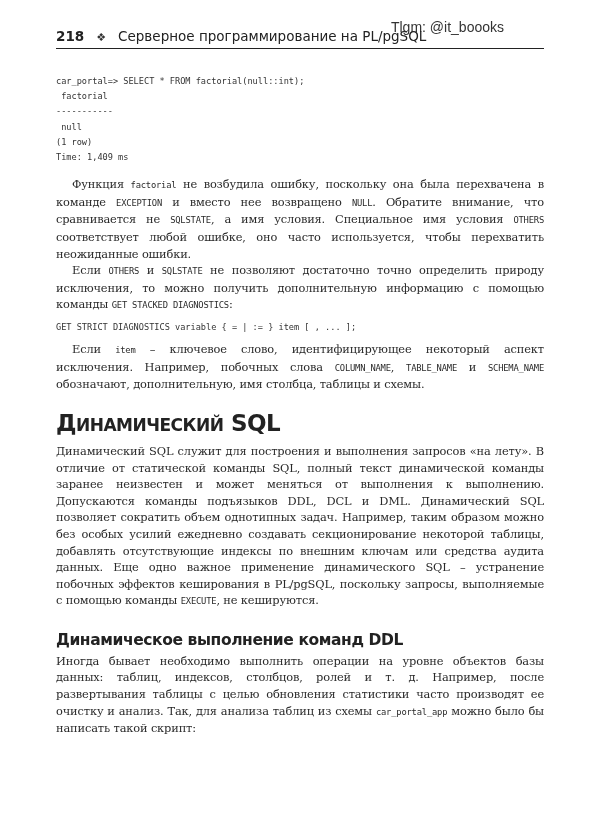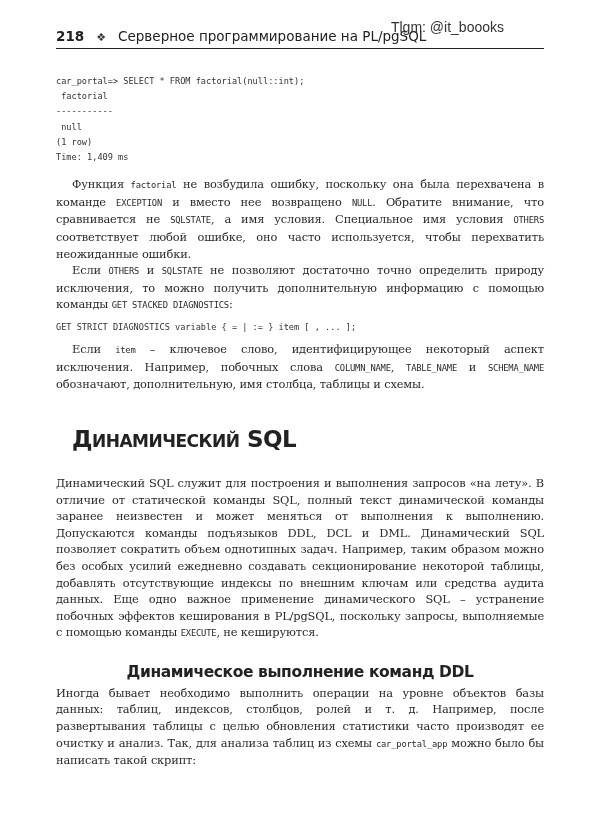--- a/index.html
+++ b/index.html
@@ -7,23 +7,23 @@
   .watermark { position: absolute; top: 19px; right: 96px; font-family: "Liberation Sans", sans-serif; font-size: 14px; color: #333; }
   .running-head { position: absolute; left: 56px; top: 28px; width: 488px; height: 20px; border-bottom: 1.3px solid #222; font-family: "DejaVu Sans", sans-serif; font-size: 13.5px; color: #222; white-space: nowrap; }
   .running-head .pg { font-weight: bold; margin-right: 12px; }
   .running-head .orn { font-size: 11px; margin-right: 12px; color: #333; }
   .content { position: absolute; left: 56px; top: 74px; width: 488px; }
   .code { font-family: "DejaVu Sans Mono", monospace; font-size: 8.6px; line-height: 15.2px; color: #333; white-space: pre; margin: 0; }
   .p { font-family: "DejaVu Serif", serif; font-size: 11.4px; line-height: 16.6px; color: #2a2a2a; text-align: justify; text-indent: 16px; margin: 0; letter-spacing: -0.15px; }
   .p .m { font-family: "DejaVu Sans Mono", monospace; font-size: 8.8px; letter-spacing: -0.2px; }
   .gap-code-p { height: 11px; }
   .gap-small { height: 6px; }
-  .h1 { font-family: "DejaVu Sans", sans-serif; font-weight: bold; font-size: 23px; color: #222; margin: 16px; line-height: 28px; letter-spacing: -0.5px; }
+  .h1 { font-family: "DejaVu Sans", sans-serif; font-weight: bold; font-size: 23px; color: #222; margin: 0; line-height: 28px; letter-spacing: -0.5px; }
   .h1 .sc { font-size: 17px; }
-  .h2 { font-family: "DejaVu Sans", sans-serif; font-weight: bold; font-size: 15.5px; color: #222; margin: 0; line-height: 20px; letter-spacing: -0.4px; text-align: center; }
+  .h2 { font-family: "DejaVu Sans", sans-serif; font-weight: bold; font-size: 15.5px; color: #222; margin: 0; line-height: 20px; letter-spacing: -0.4px; }
 </style>
 </head>
 <body>
 
 <div class="watermark">Tlgm: @it_boooks</div>
 
 <div class="running-head">
   <span class="pg">218</span><span class="orn">❖</span><span>Серверное программирование на PL/pgSQL</span>
 </div>
 

